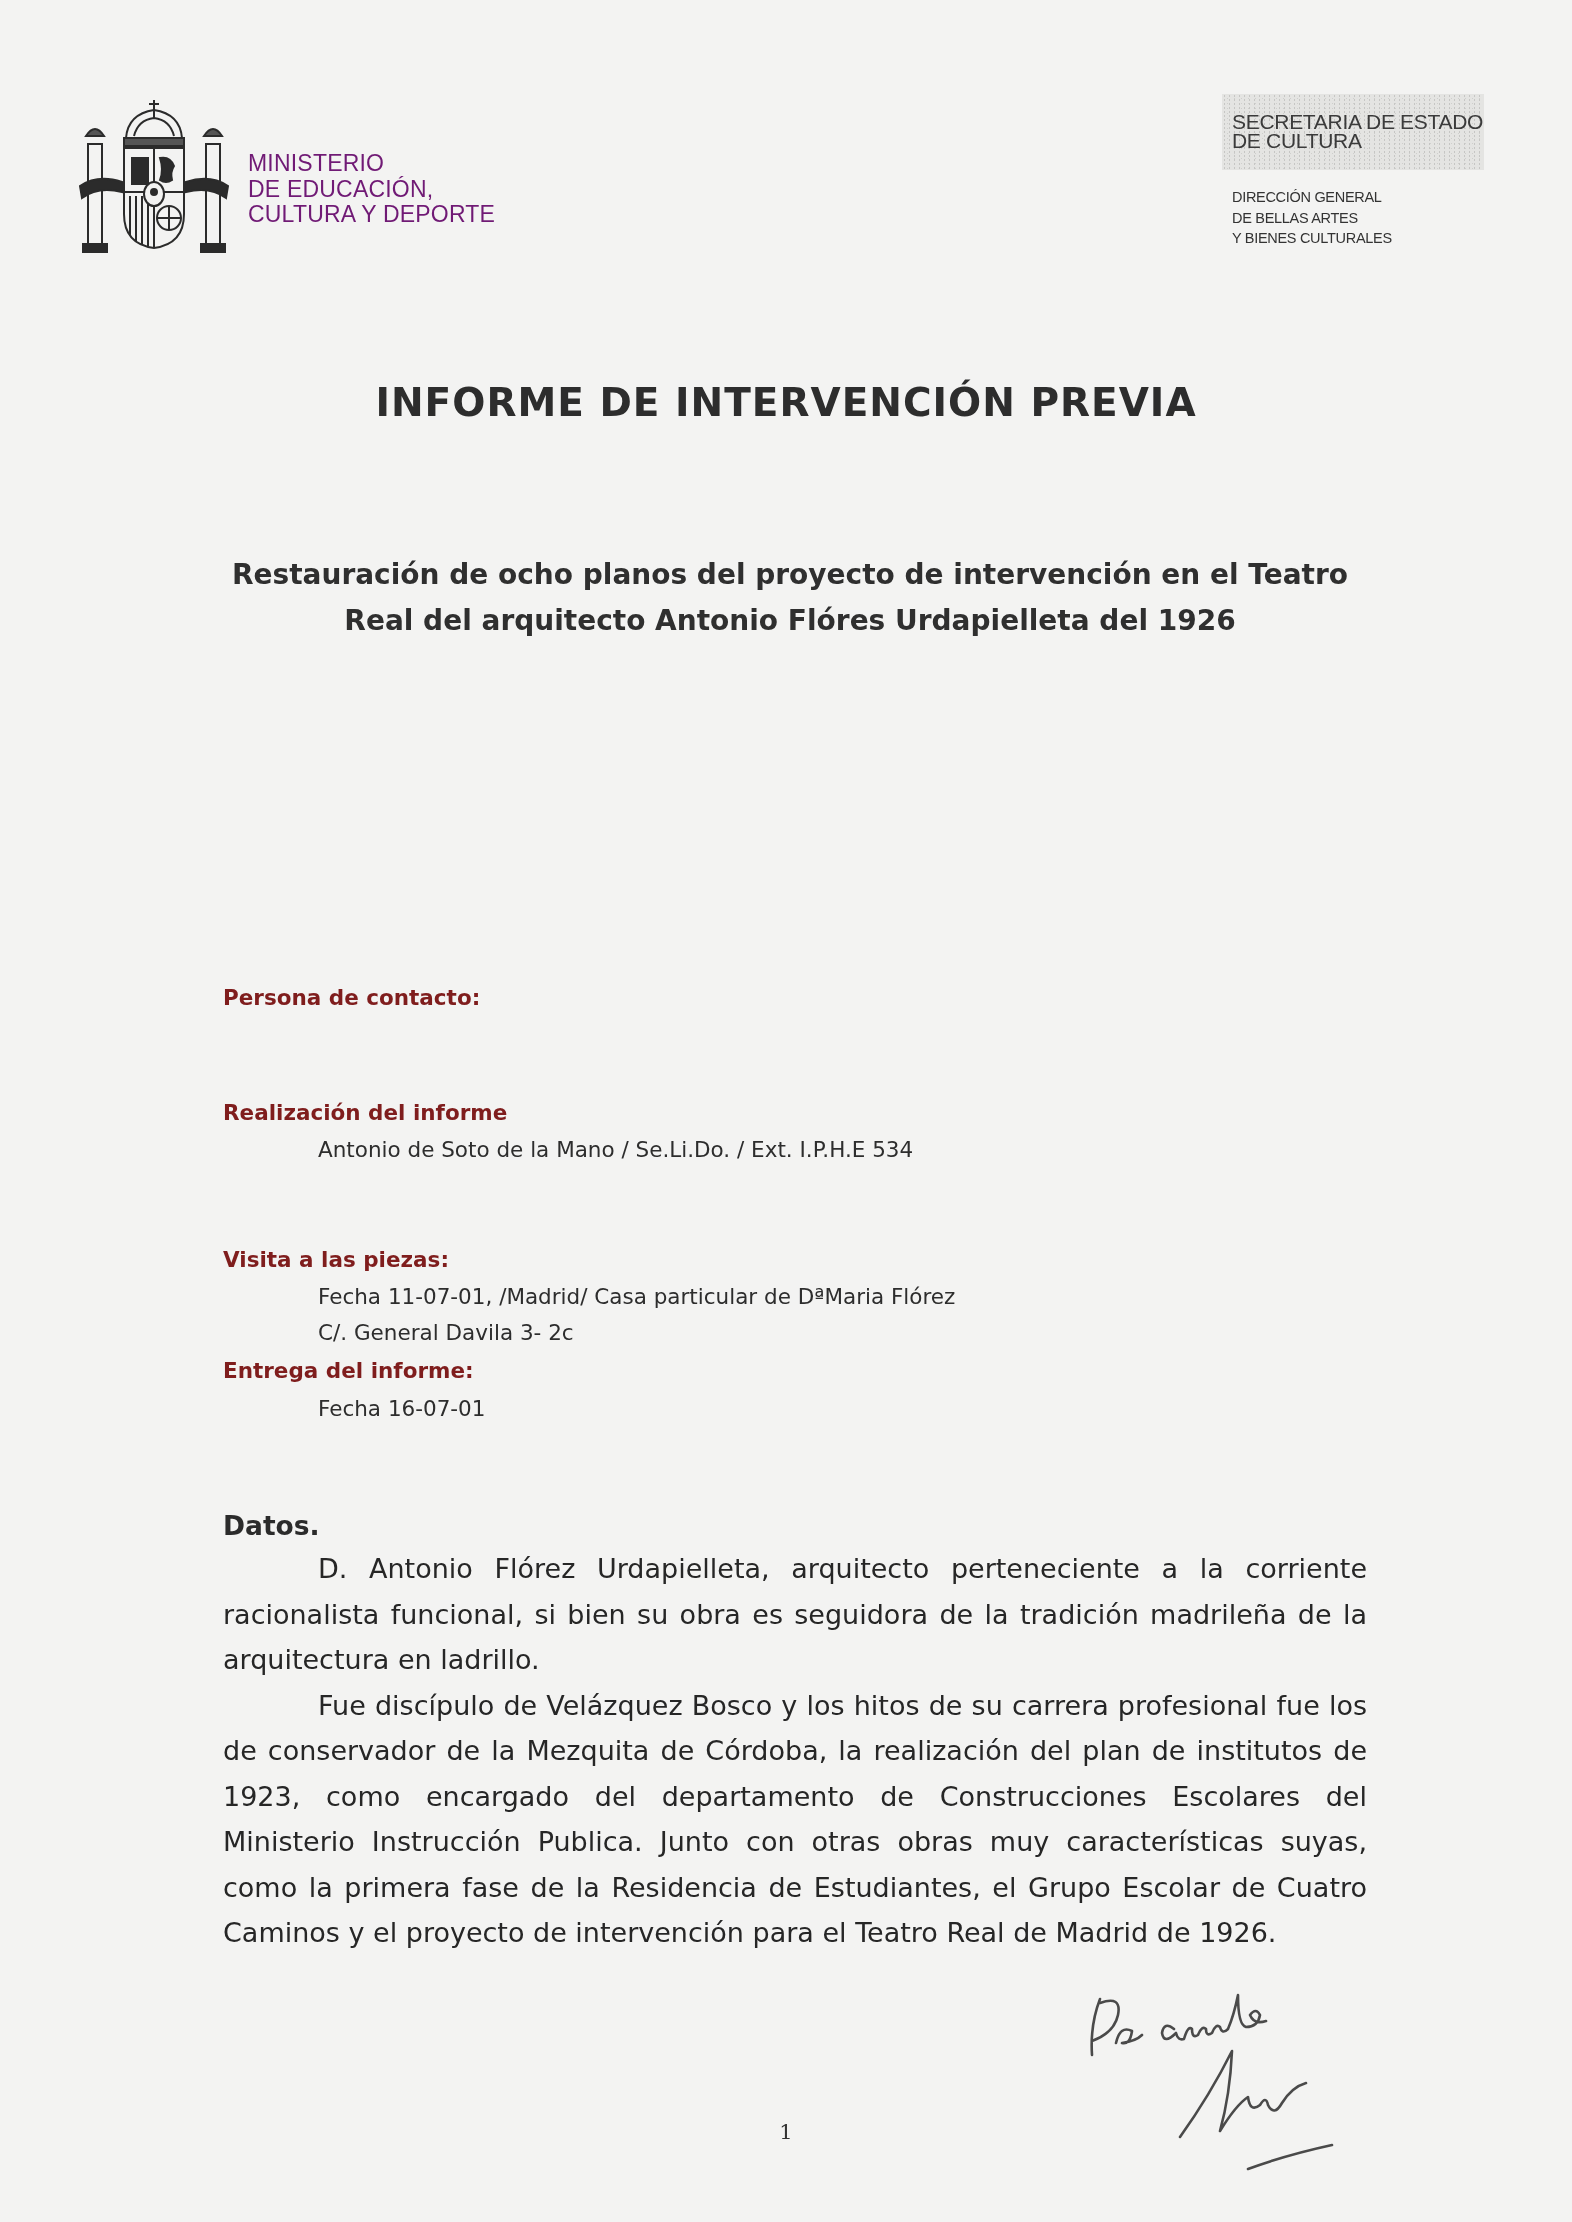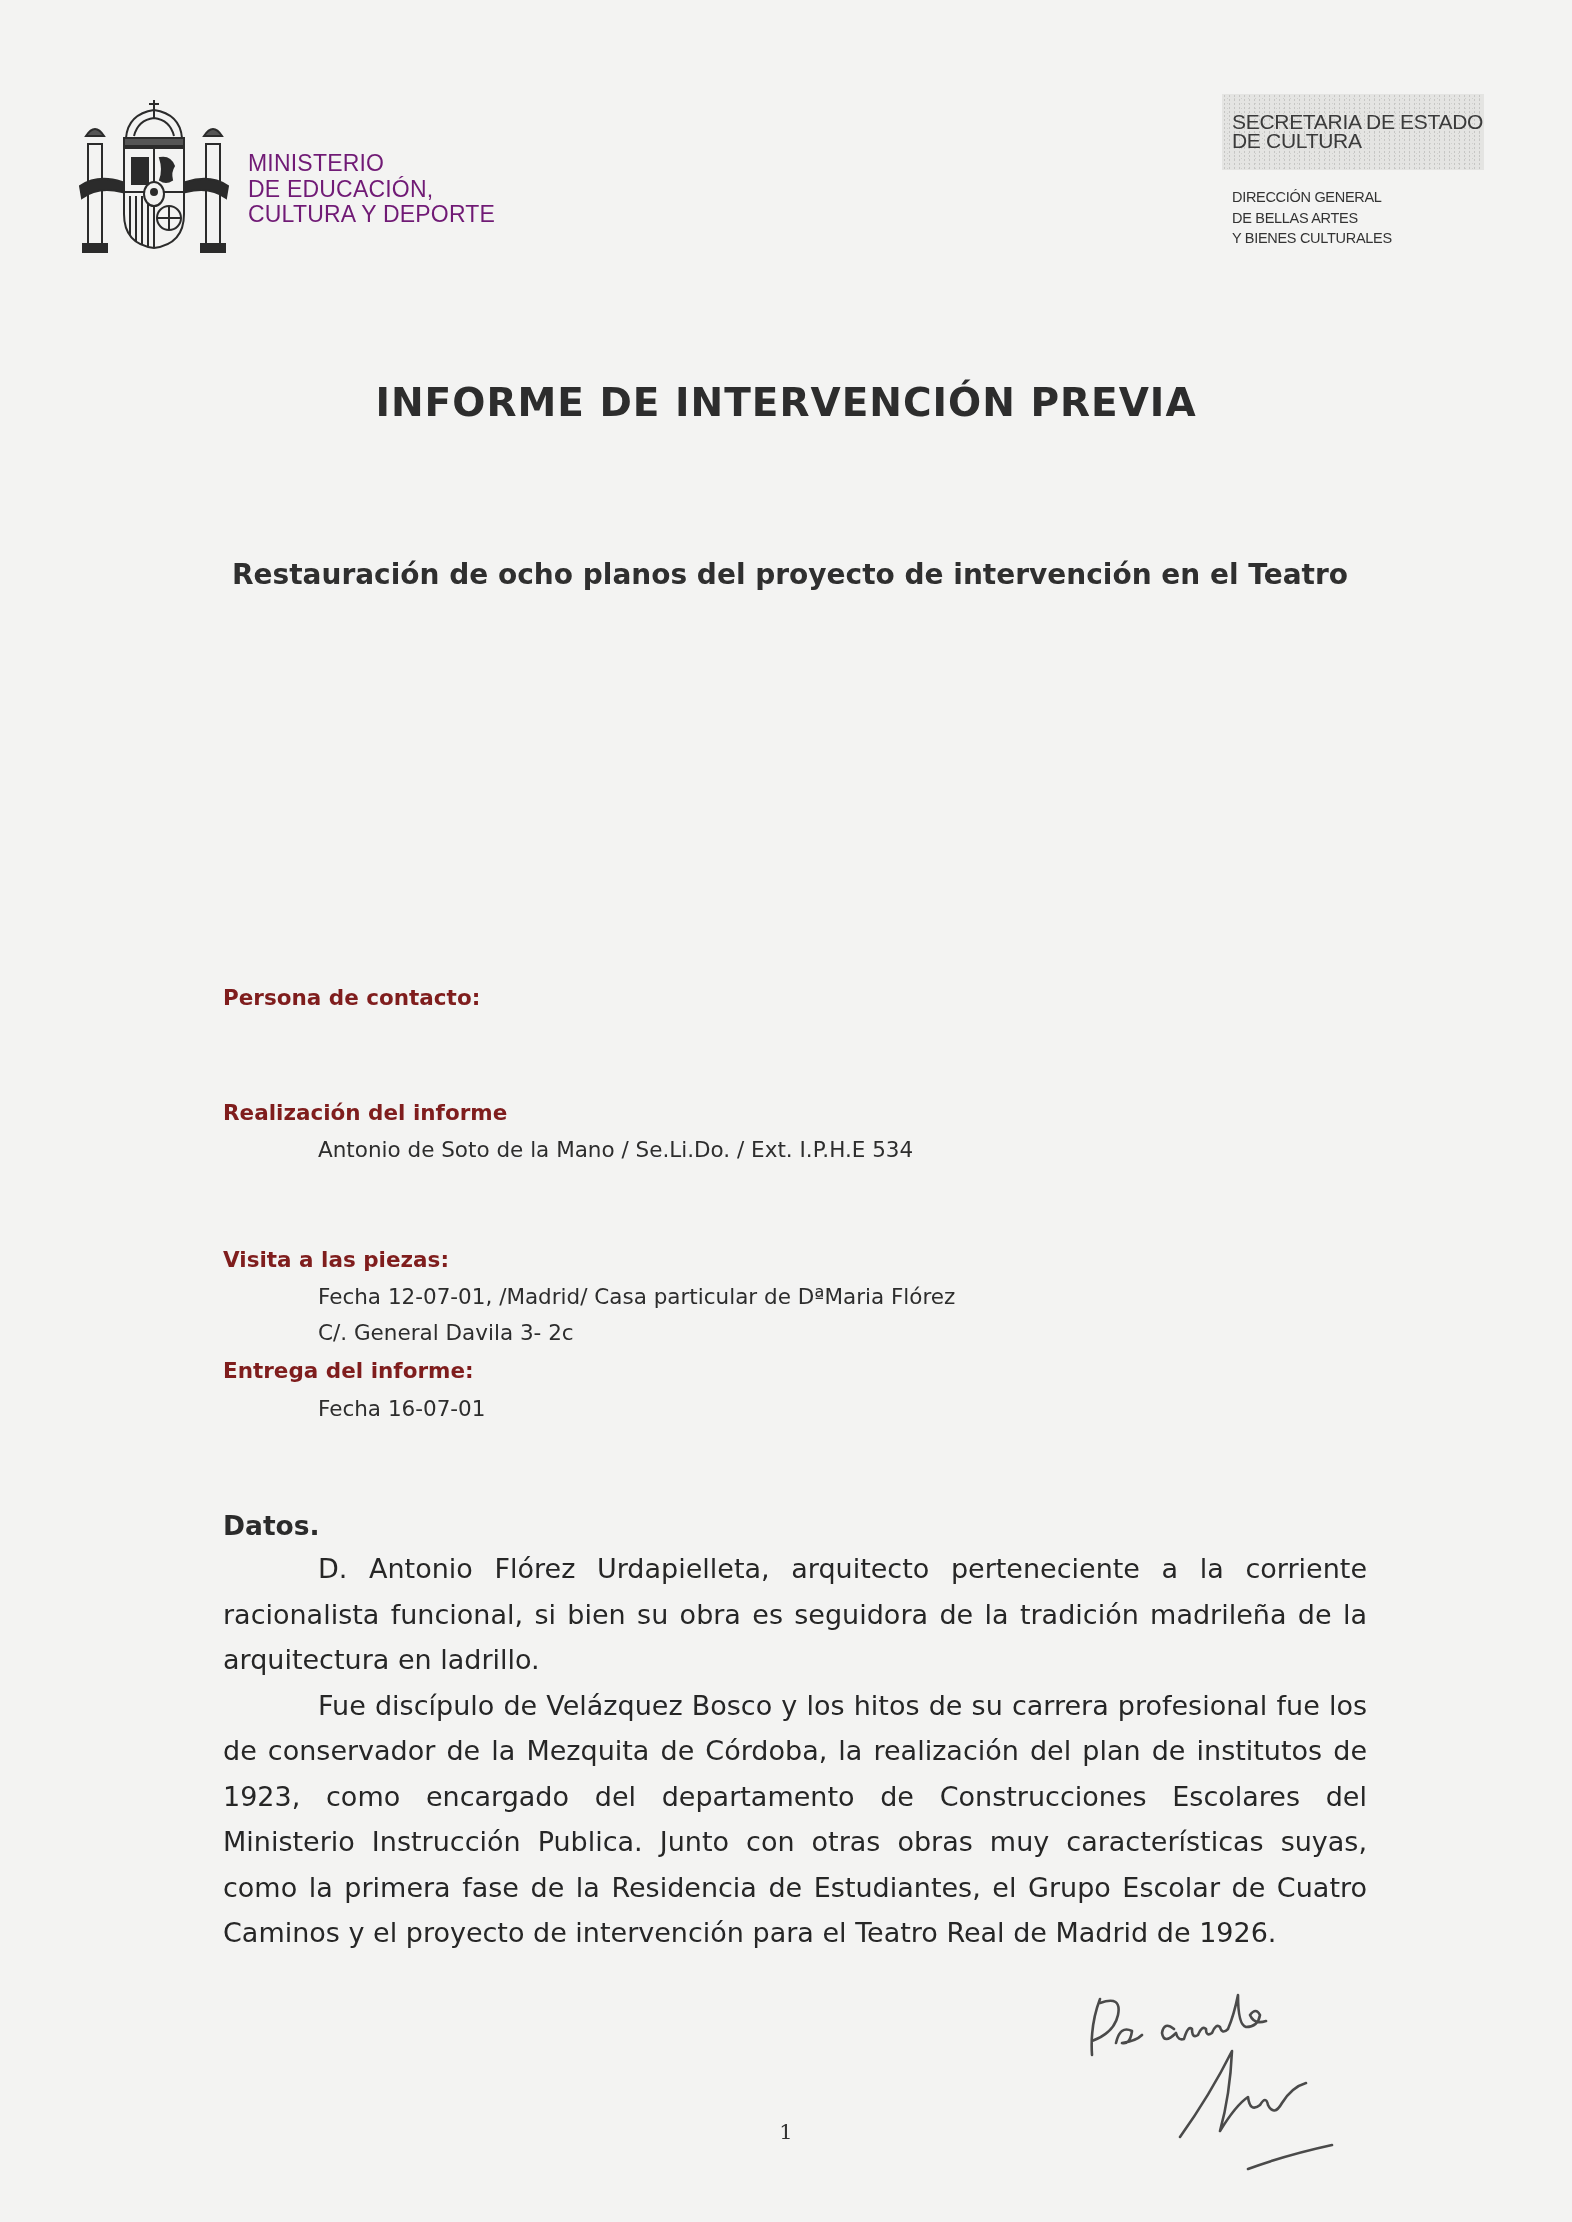--- a/index.html
+++ b/index.html
@@ -156,30 +156,31 @@
   </div>
   <div class="dir-text">
     <div>DIRECCIÓN GENERAL</div>
     <div>DE BELLAS ARTES</div>
     <div>Y BIENES CULTURALES</div>
   </div>
 
   <div class="main-title">INFORME DE INTERVENCIÓN PREVIA</div>
   <div class="subtitle">
     <div>Restauración de ocho planos del proyecto de intervención en el Teatro</div>
+    <div>Real del arquitecto Antonio Flóres Urdapielleta del 1926</div>
   </div>
 
 
   <div class="label" style="top:985px;">Persona de contacto:</div>
 
   <div class="label" style="top:1100px;">Realización del informe</div>
   <div class="value" style="top:1137px;">Antonio de Soto de la Mano / Se.Li.Do. / Ext. I.P.H.E 534</div>
 
   <div class="label" style="top:1247px;">Visita a las piezas:</div>
-  <div class="value" style="top:1284px;">Fecha 12-07-01, /Madrid/ Casa particular de DªMaria Flórez</div>
+  <div class="value" style="top:1284px;">Fecha 11-07-01, /Madrid/ Casa particular de DªMaria Flórez</div>
   <div class="value" style="top:1320px;">C/. General Davila 3- 2c</div>
 
   <div class="label" style="top:1358px;">Entrega del informe:</div>
   <div class="value" style="top:1396px;">Fecha 16-07-01</div>
 
   <div class="datos-h">Datos.</div>
   <div class="datos-body">
     <p>D. Antonio Flórez Urdapielleta, arquitecto perteneciente a la corriente racionalista funcional, si bien su obra es seguidora de la tradición madrileña de la arquitectura en ladrillo.</p>
     <p>Fue discípulo de Velázquez Bosco y los hitos de su carrera profesional fue los de conservador de la Mezquita de Córdoba, la realización del plan de institutos de 1923, como encargado del departamento de Construcciones Escolares del Ministerio Instrucción Publica. Junto con otras obras muy características suyas, como la primera fase de la Residencia de Estudiantes, el Grupo Escolar de Cuatro Caminos y el proyecto de intervención para el Teatro Real de Madrid de 1926.</p>
   </div>

